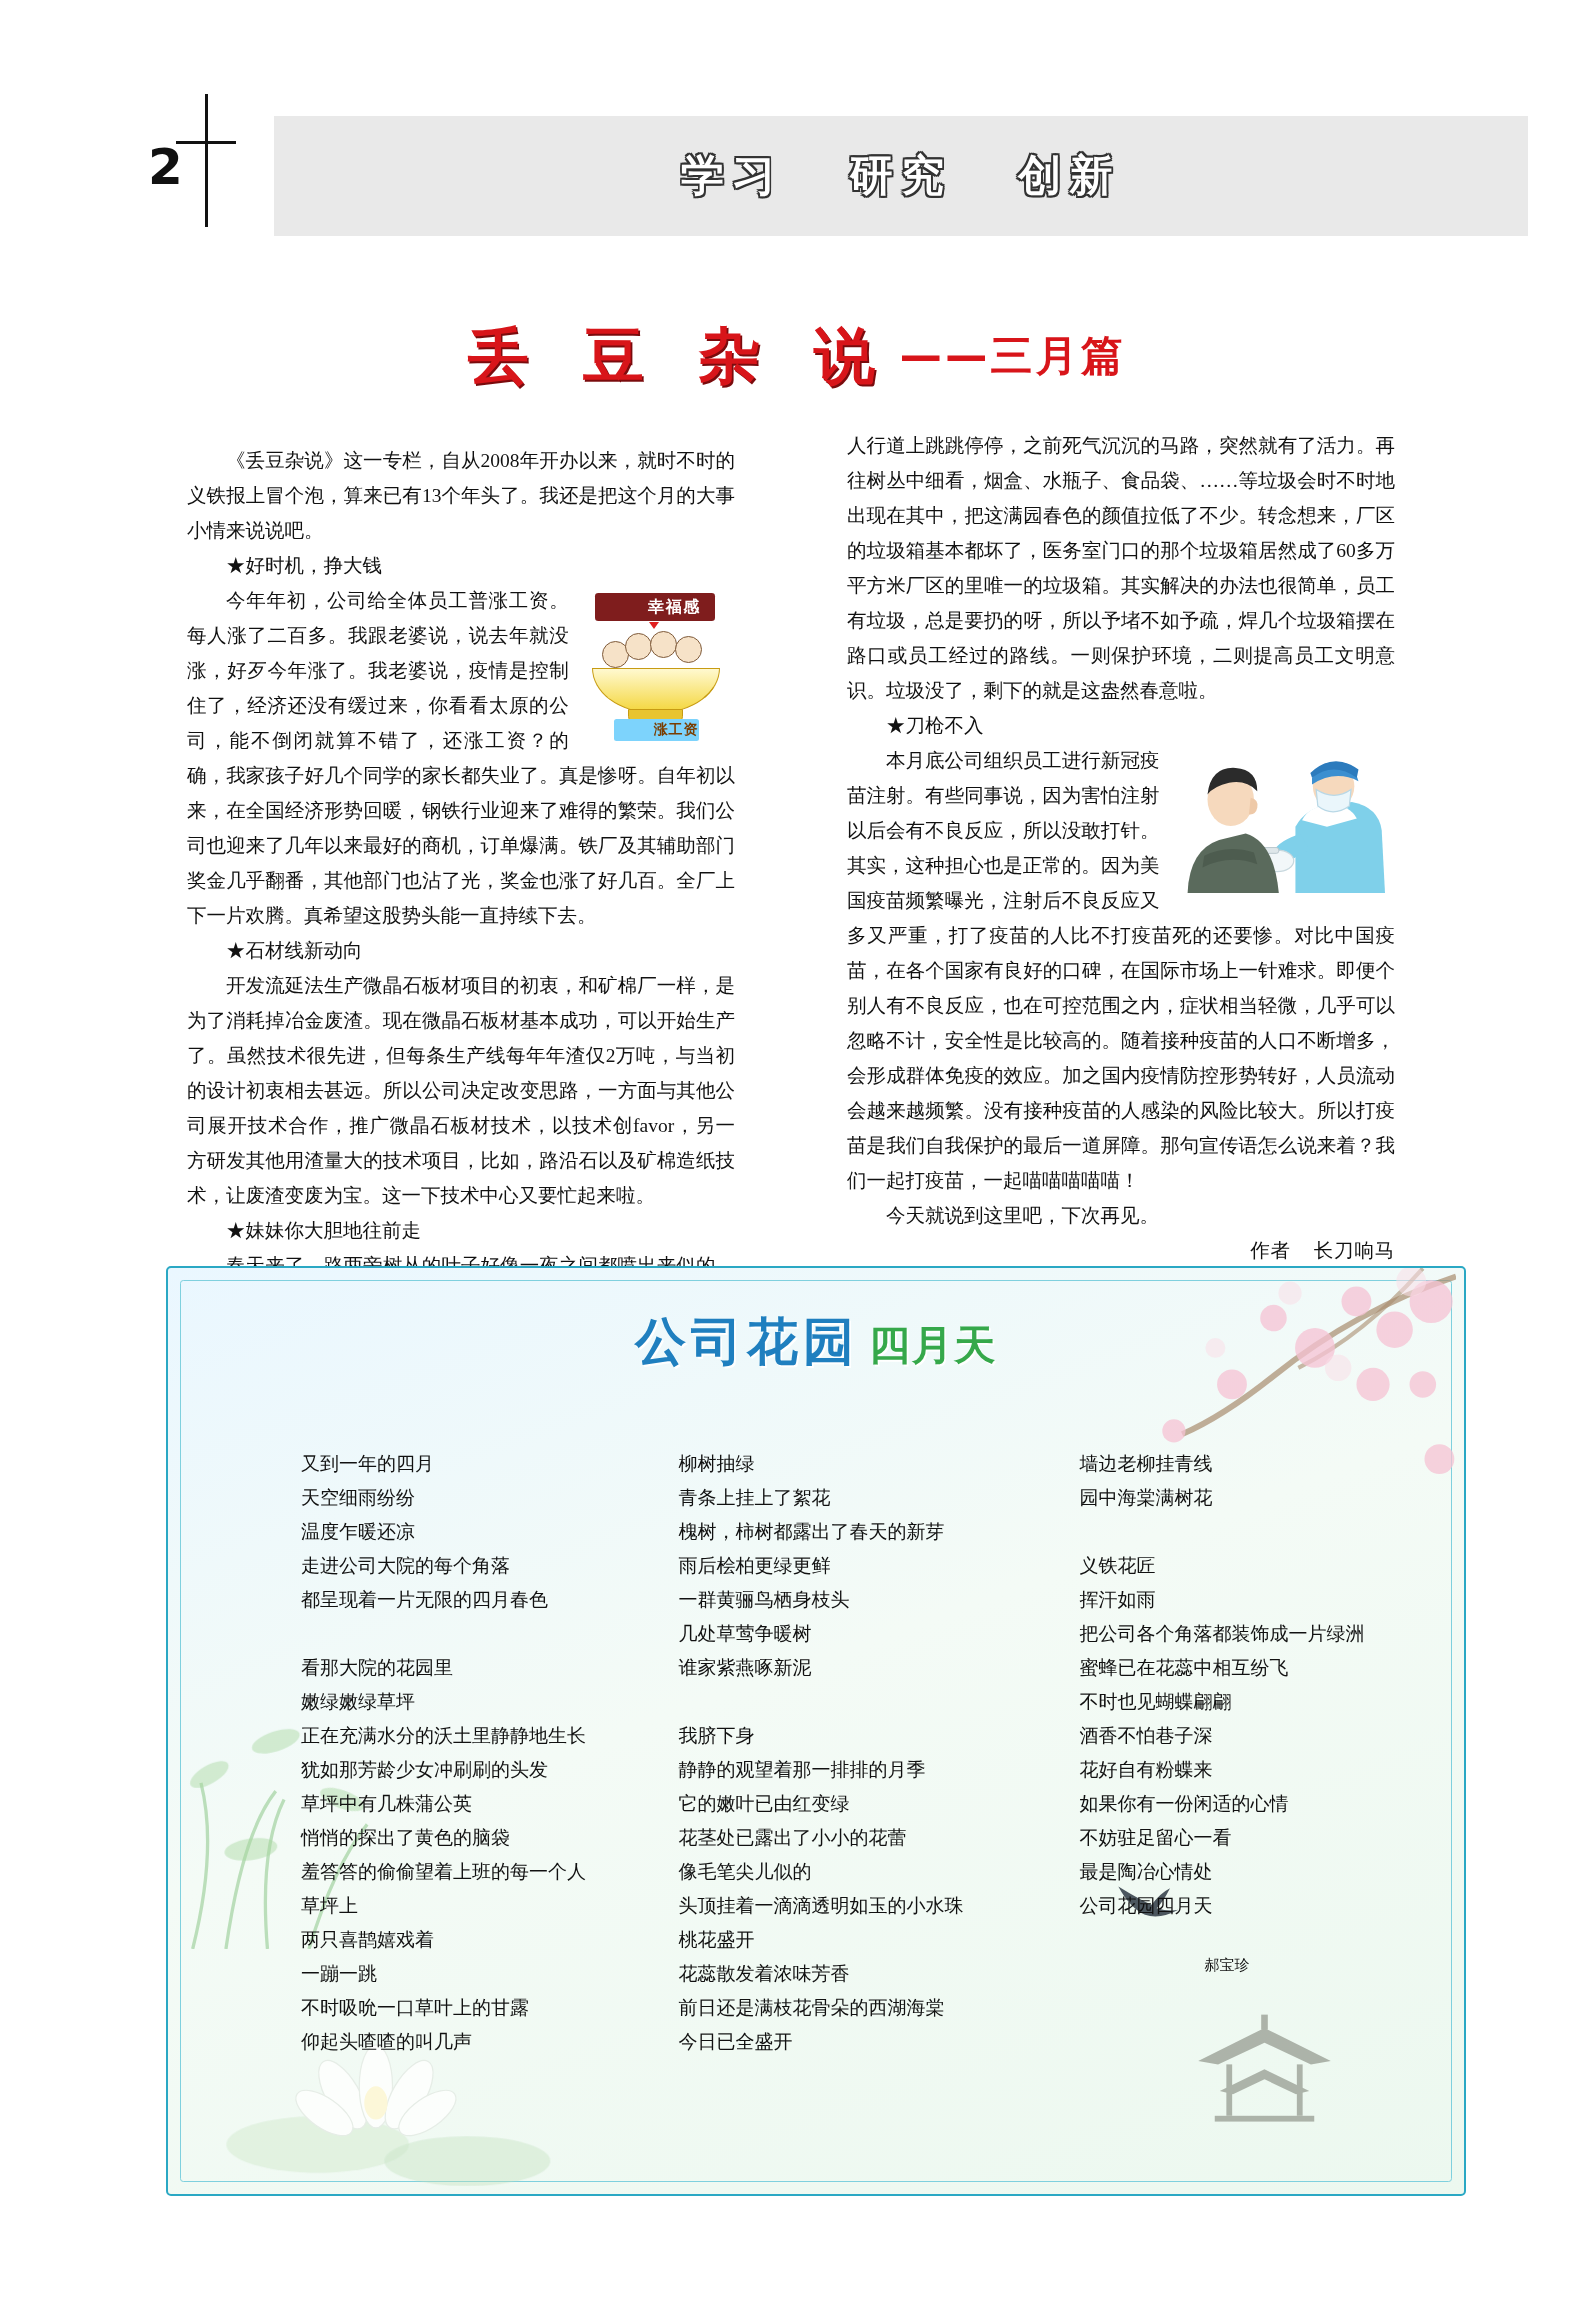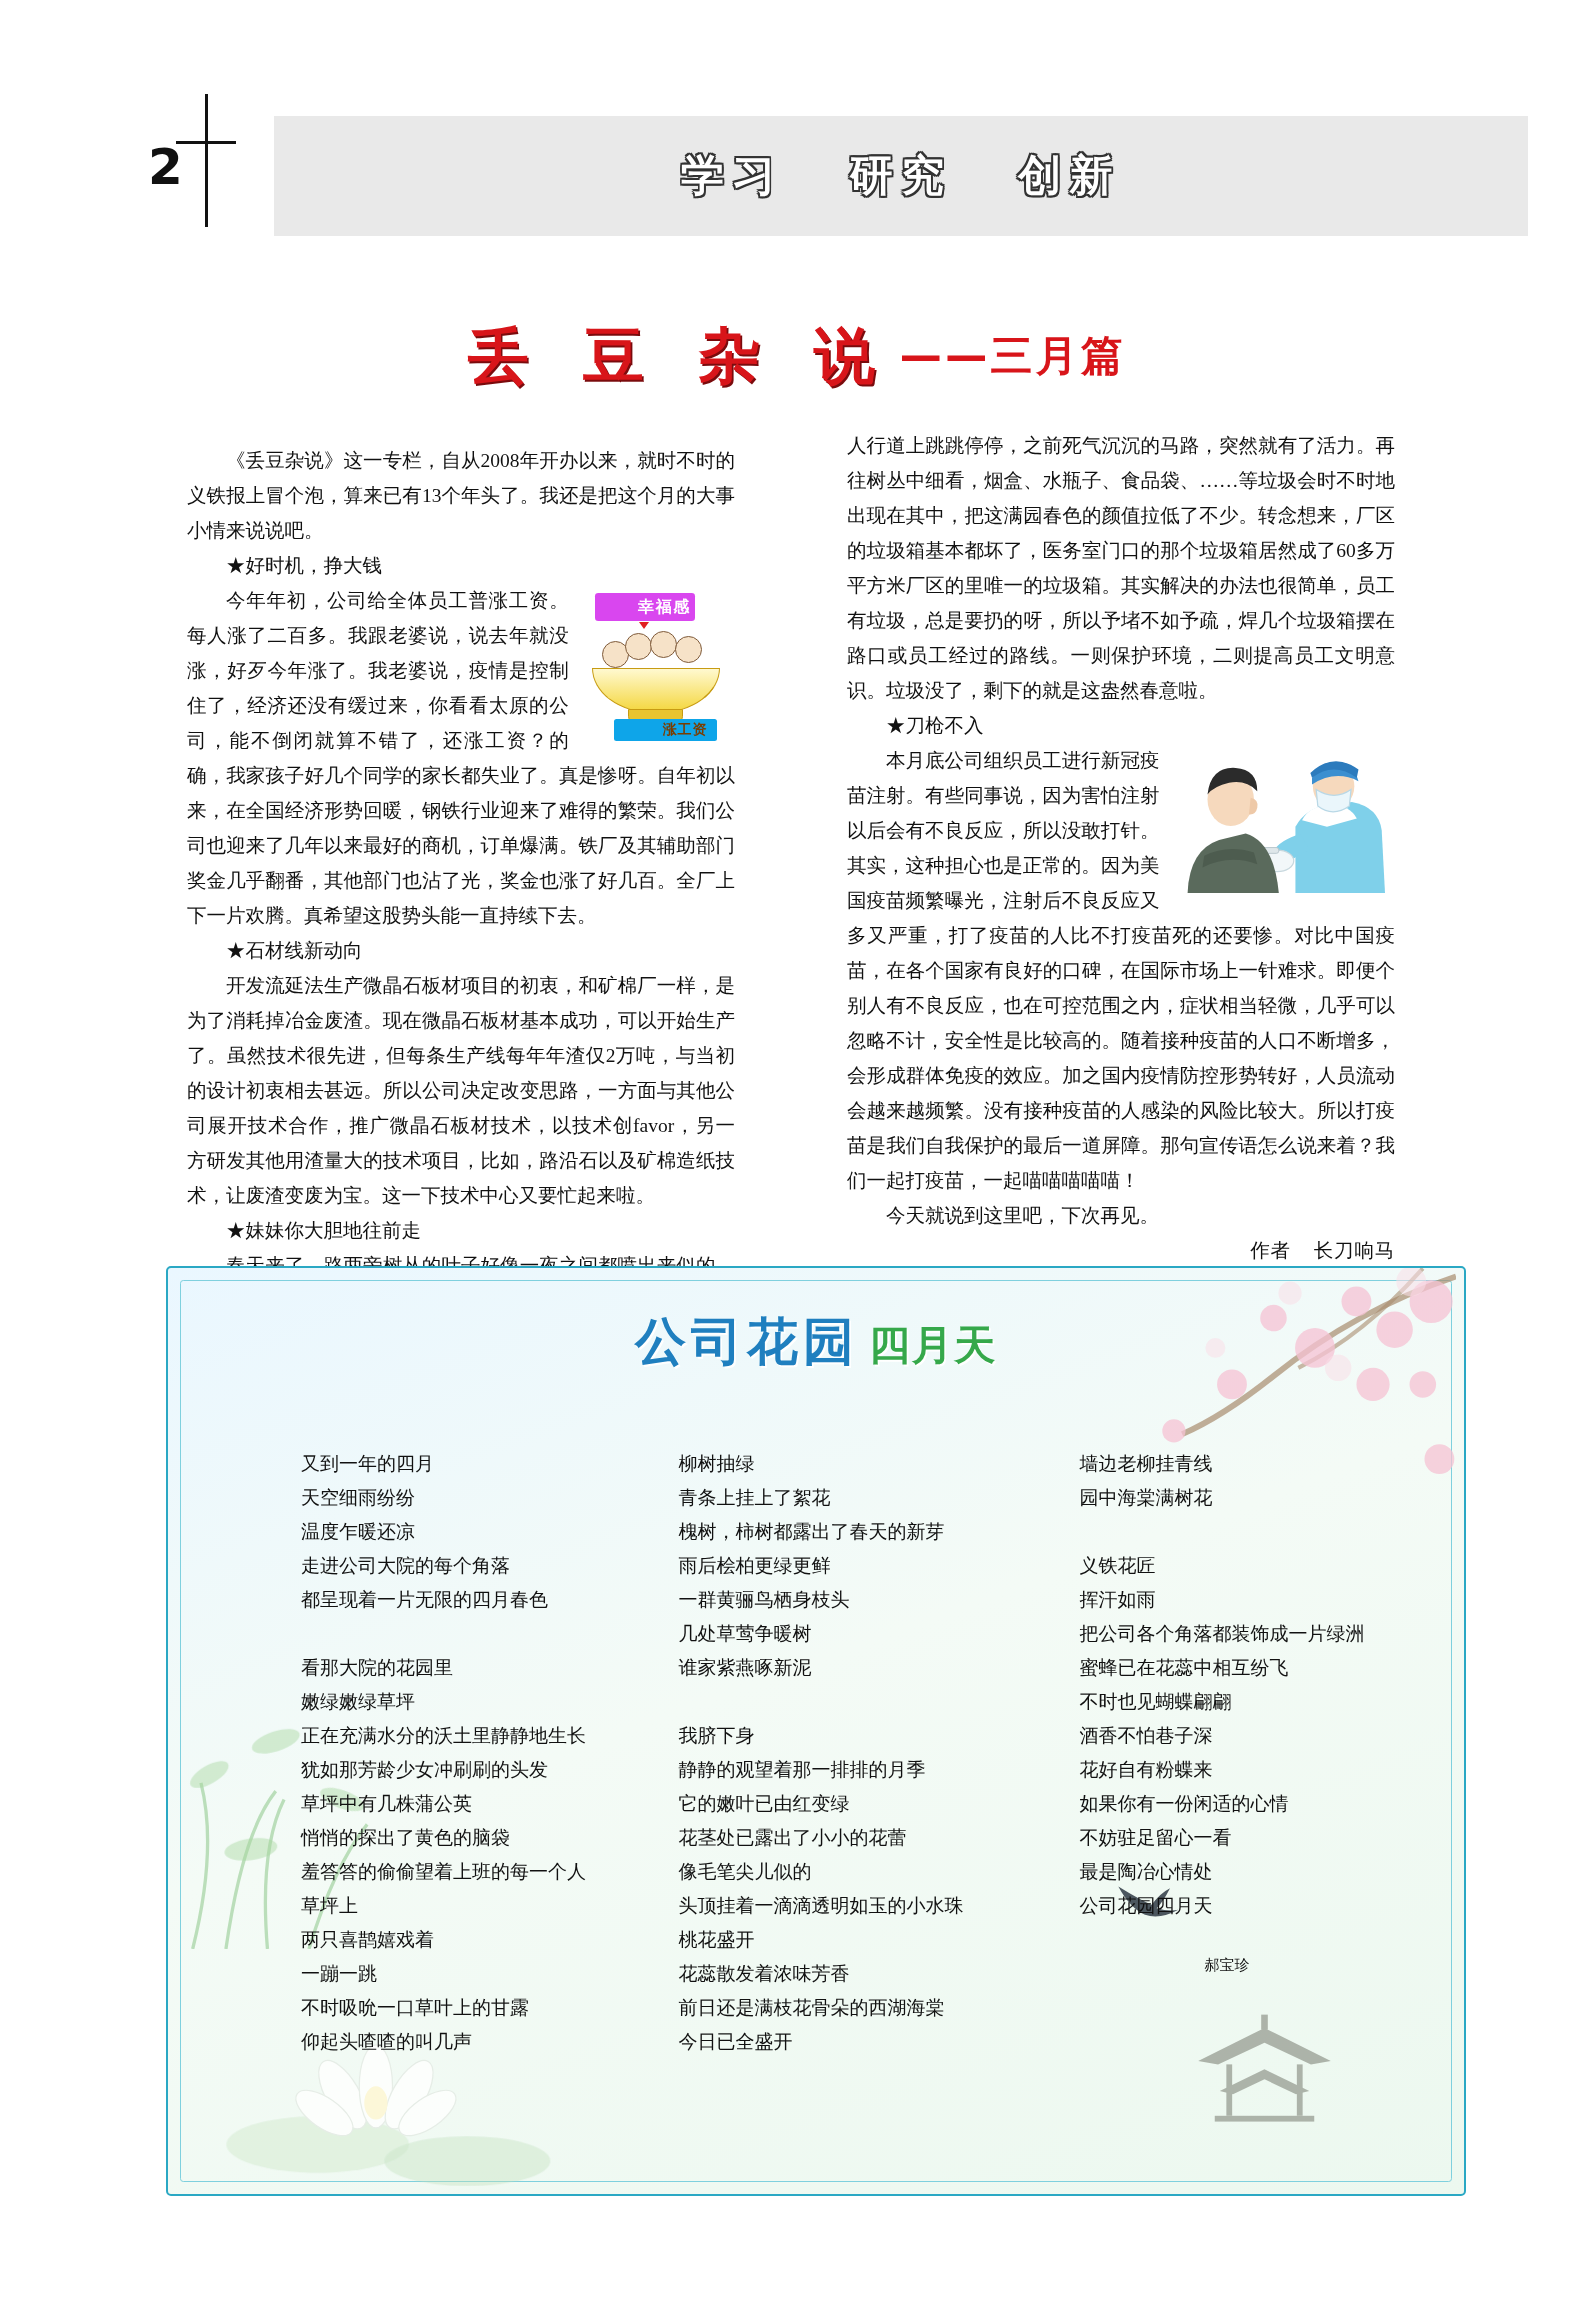--- a/index.html
+++ b/index.html
@@ -146,22 +146,22 @@
     height: 145px;
     margin: 5px 0 3.3px 11.6px;
     position: relative;
   }
 
   
   .bowl-wrap { position: absolute; inset: 0; }
   .bowl-banner {
     position: absolute;
     left: 18px; top: 5px;
-    width: 100px; height: 28px;
-    background: #d946ef;
+    width: 120px; height: 28px;
+    background: #7f1d1d;
     border-radius: 3.3px;
     color: #fff;
     font-family: "DejaVu Sans", sans-serif;
     font-size: 16px;
     font-weight: bold;
     text-align: center;
     line-height: 28px;
     letter-spacing: 1.7px;
   }
   .bowl-banner:after {
@@ -185,22 +185,22 @@
     position: absolute;
     left: 51px; top: 121px;
     width: 53px; height: 11.6px;
     background: #e8c430;
     border: 1.7px solid #c79b12;
     border-radius: 0 0 6.6px 6.6px;
   }
   .bowl-tag {
     position: absolute;
     left: 37px; top: 131px;
-    width: 103px; height: 21.6px;
-    background: #0ea5e9;
+    width: 85px; height: 21.6px;
+    background: #7dd3fc;
     border-radius: 2.5px;
     color: #7a3d00;
     font-family: "DejaVu Sans", sans-serif;
     font-size: 14px;
     font-weight: bold;
     text-align: center;
     line-height: 21.6px;
     letter-spacing: 0.8px;
   }
   .bowl-heads { position: absolute; left: 23px; top: 43px; width: 111px; height: 40px; }

